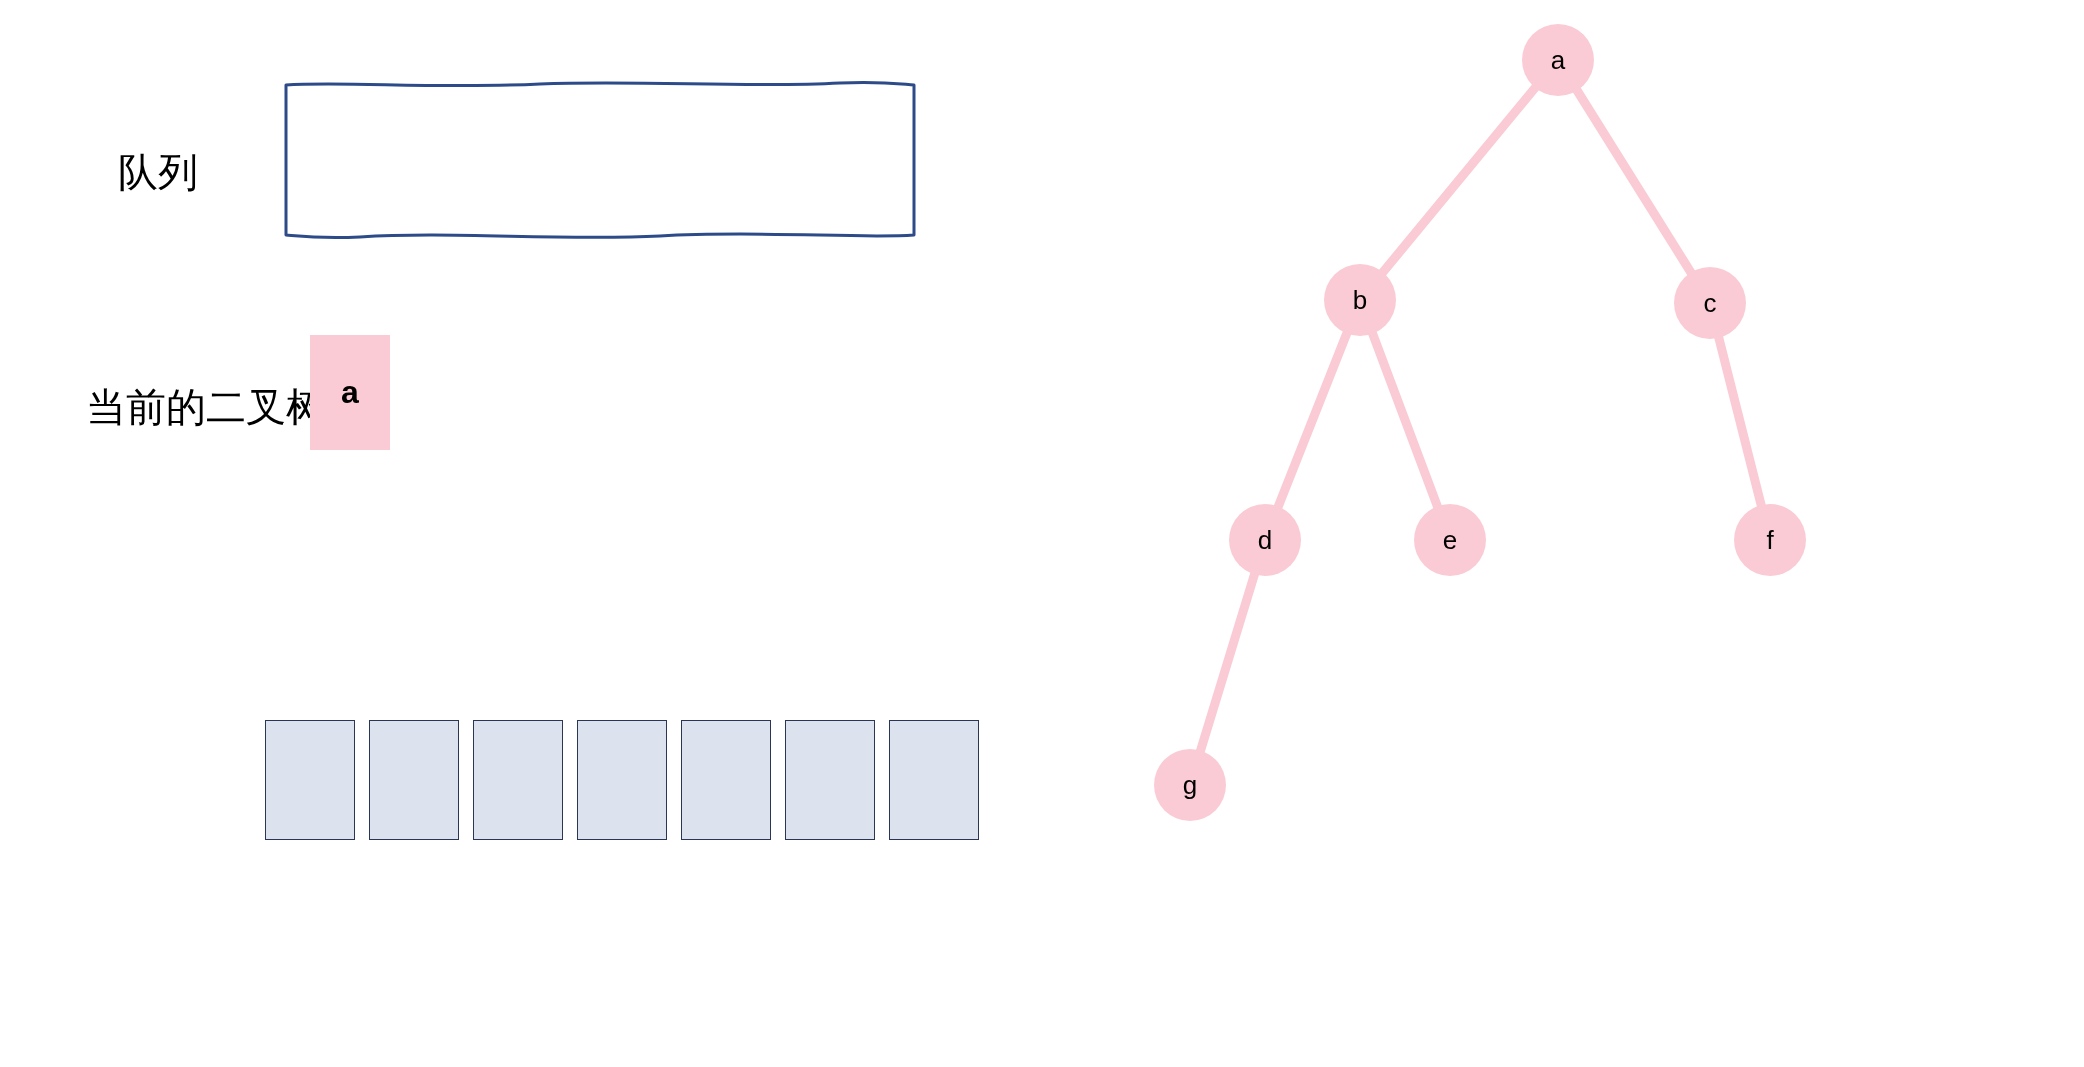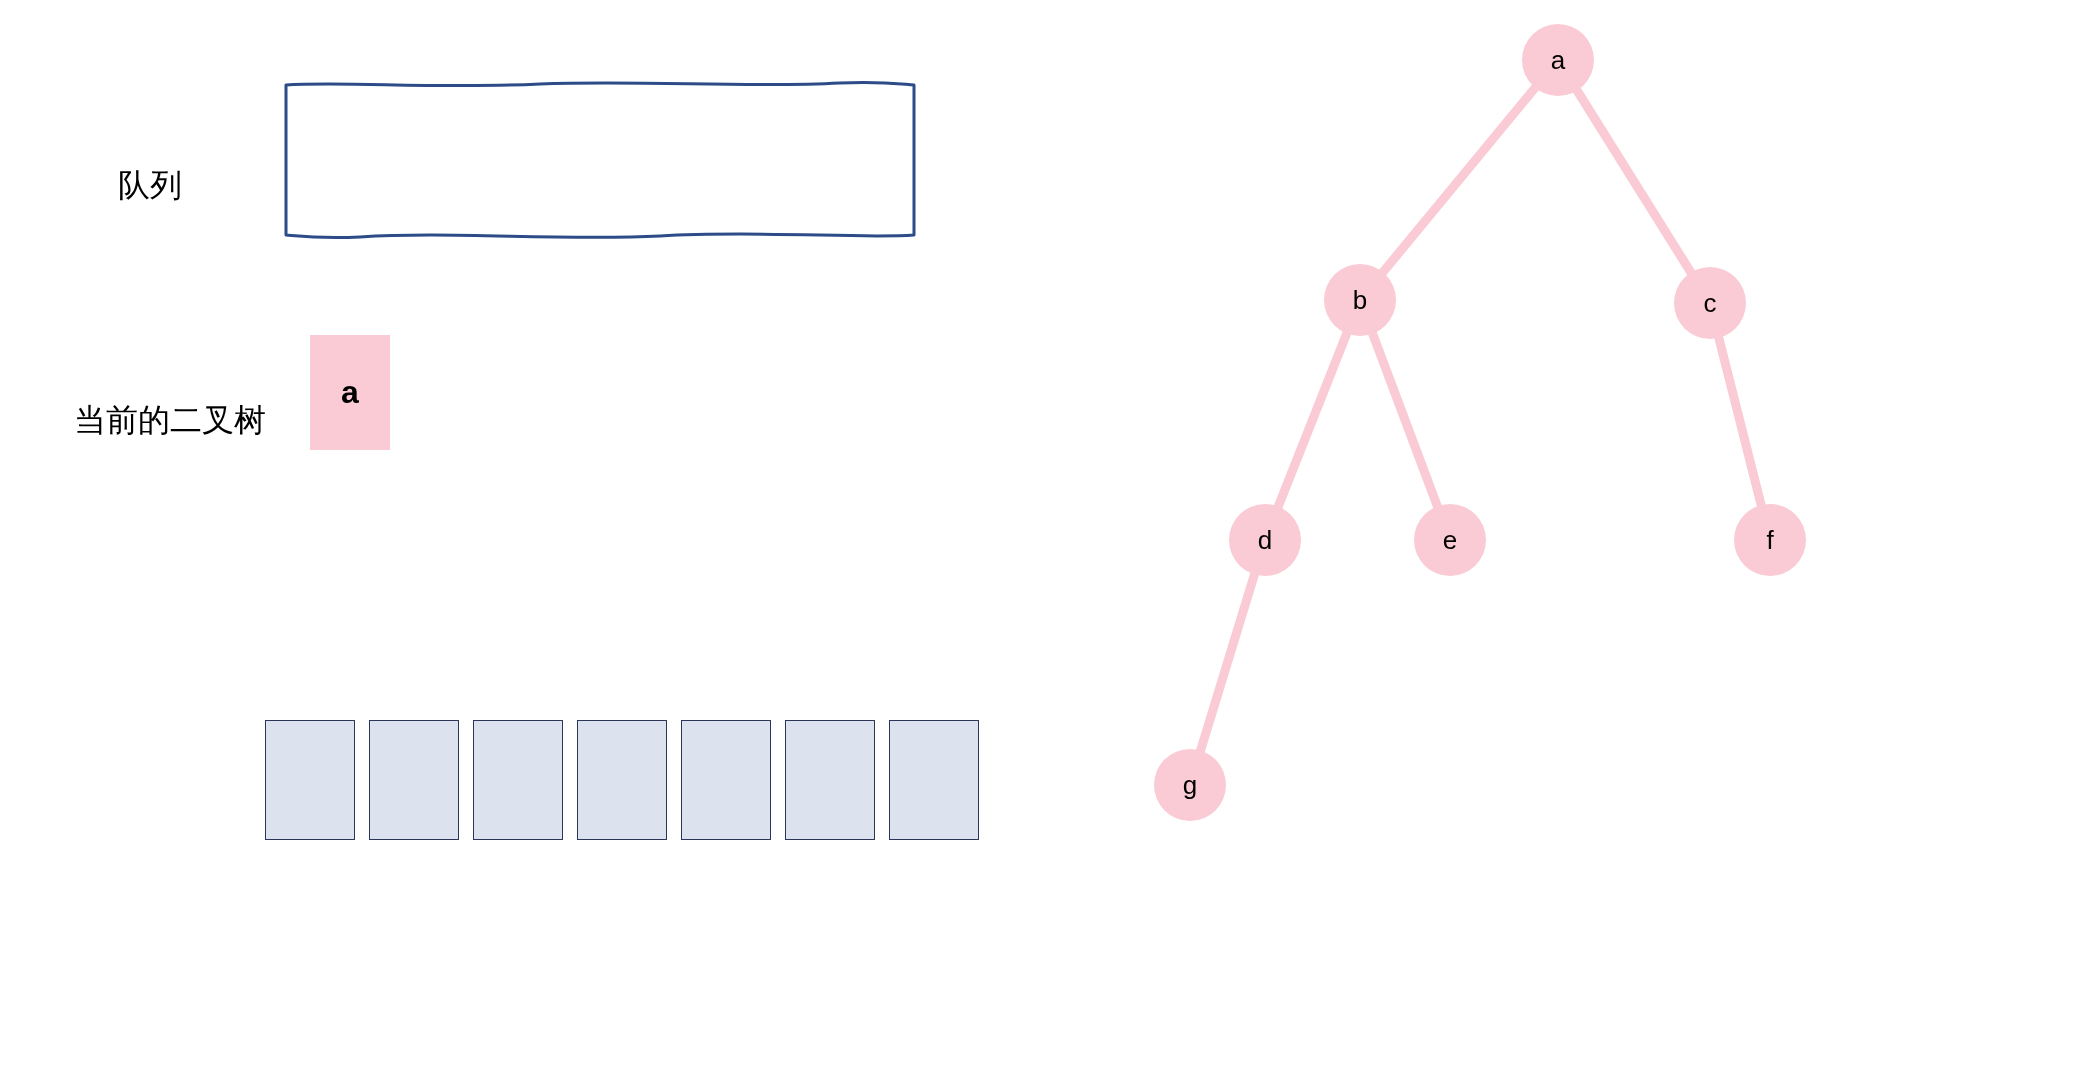--- a/index.html
+++ b/index.html
@@ -1,21 +1,21 @@
 <!DOCTYPE html>
 <html><head>
 <meta charset="utf-8">
 <style>
   html,body{margin:0;padding:0;width:100%;height:100%;}
   body{background:#ffffff;font-family:"Microsoft YaHei","PingFang SC",Arial,sans-serif;position:relative;}
   .stage{position:relative;width:2084px;height:1067px;}
 
-  .label{position:absolute;font-size:32px;color:#000;margin-top:19px;}
+  .label{position:absolute;font-size:40px;color:#000;}
   .queue-label{left:118px;top:145px;}
-  .tree-label{left:74px;top:380px;}
+  .tree-label{left:86px;top:380px;}
 
   .queue-box{position:absolute;left:280px;top:75px;width:640px;height:170px;}
   .queue-box svg{width:100%;height:100%;display:block;}
 
   .current-node{position:absolute;left:310px;top:335px;width:80px;height:115px;background:#facbd5;display:flex;align-items:center;justify-content:center;font-size:32px;font-weight:bold;color:#000;}
 
   .slots{position:absolute;left:265px;top:720px;display:flex;gap:14px;}
   .slot{width:90px;height:120px;background:#dce3ef;border:1.5px solid #2b3556;box-sizing:border-box;}
 
   .tree{position:absolute;left:1050px;top:0;width:950px;height:1067px;}

